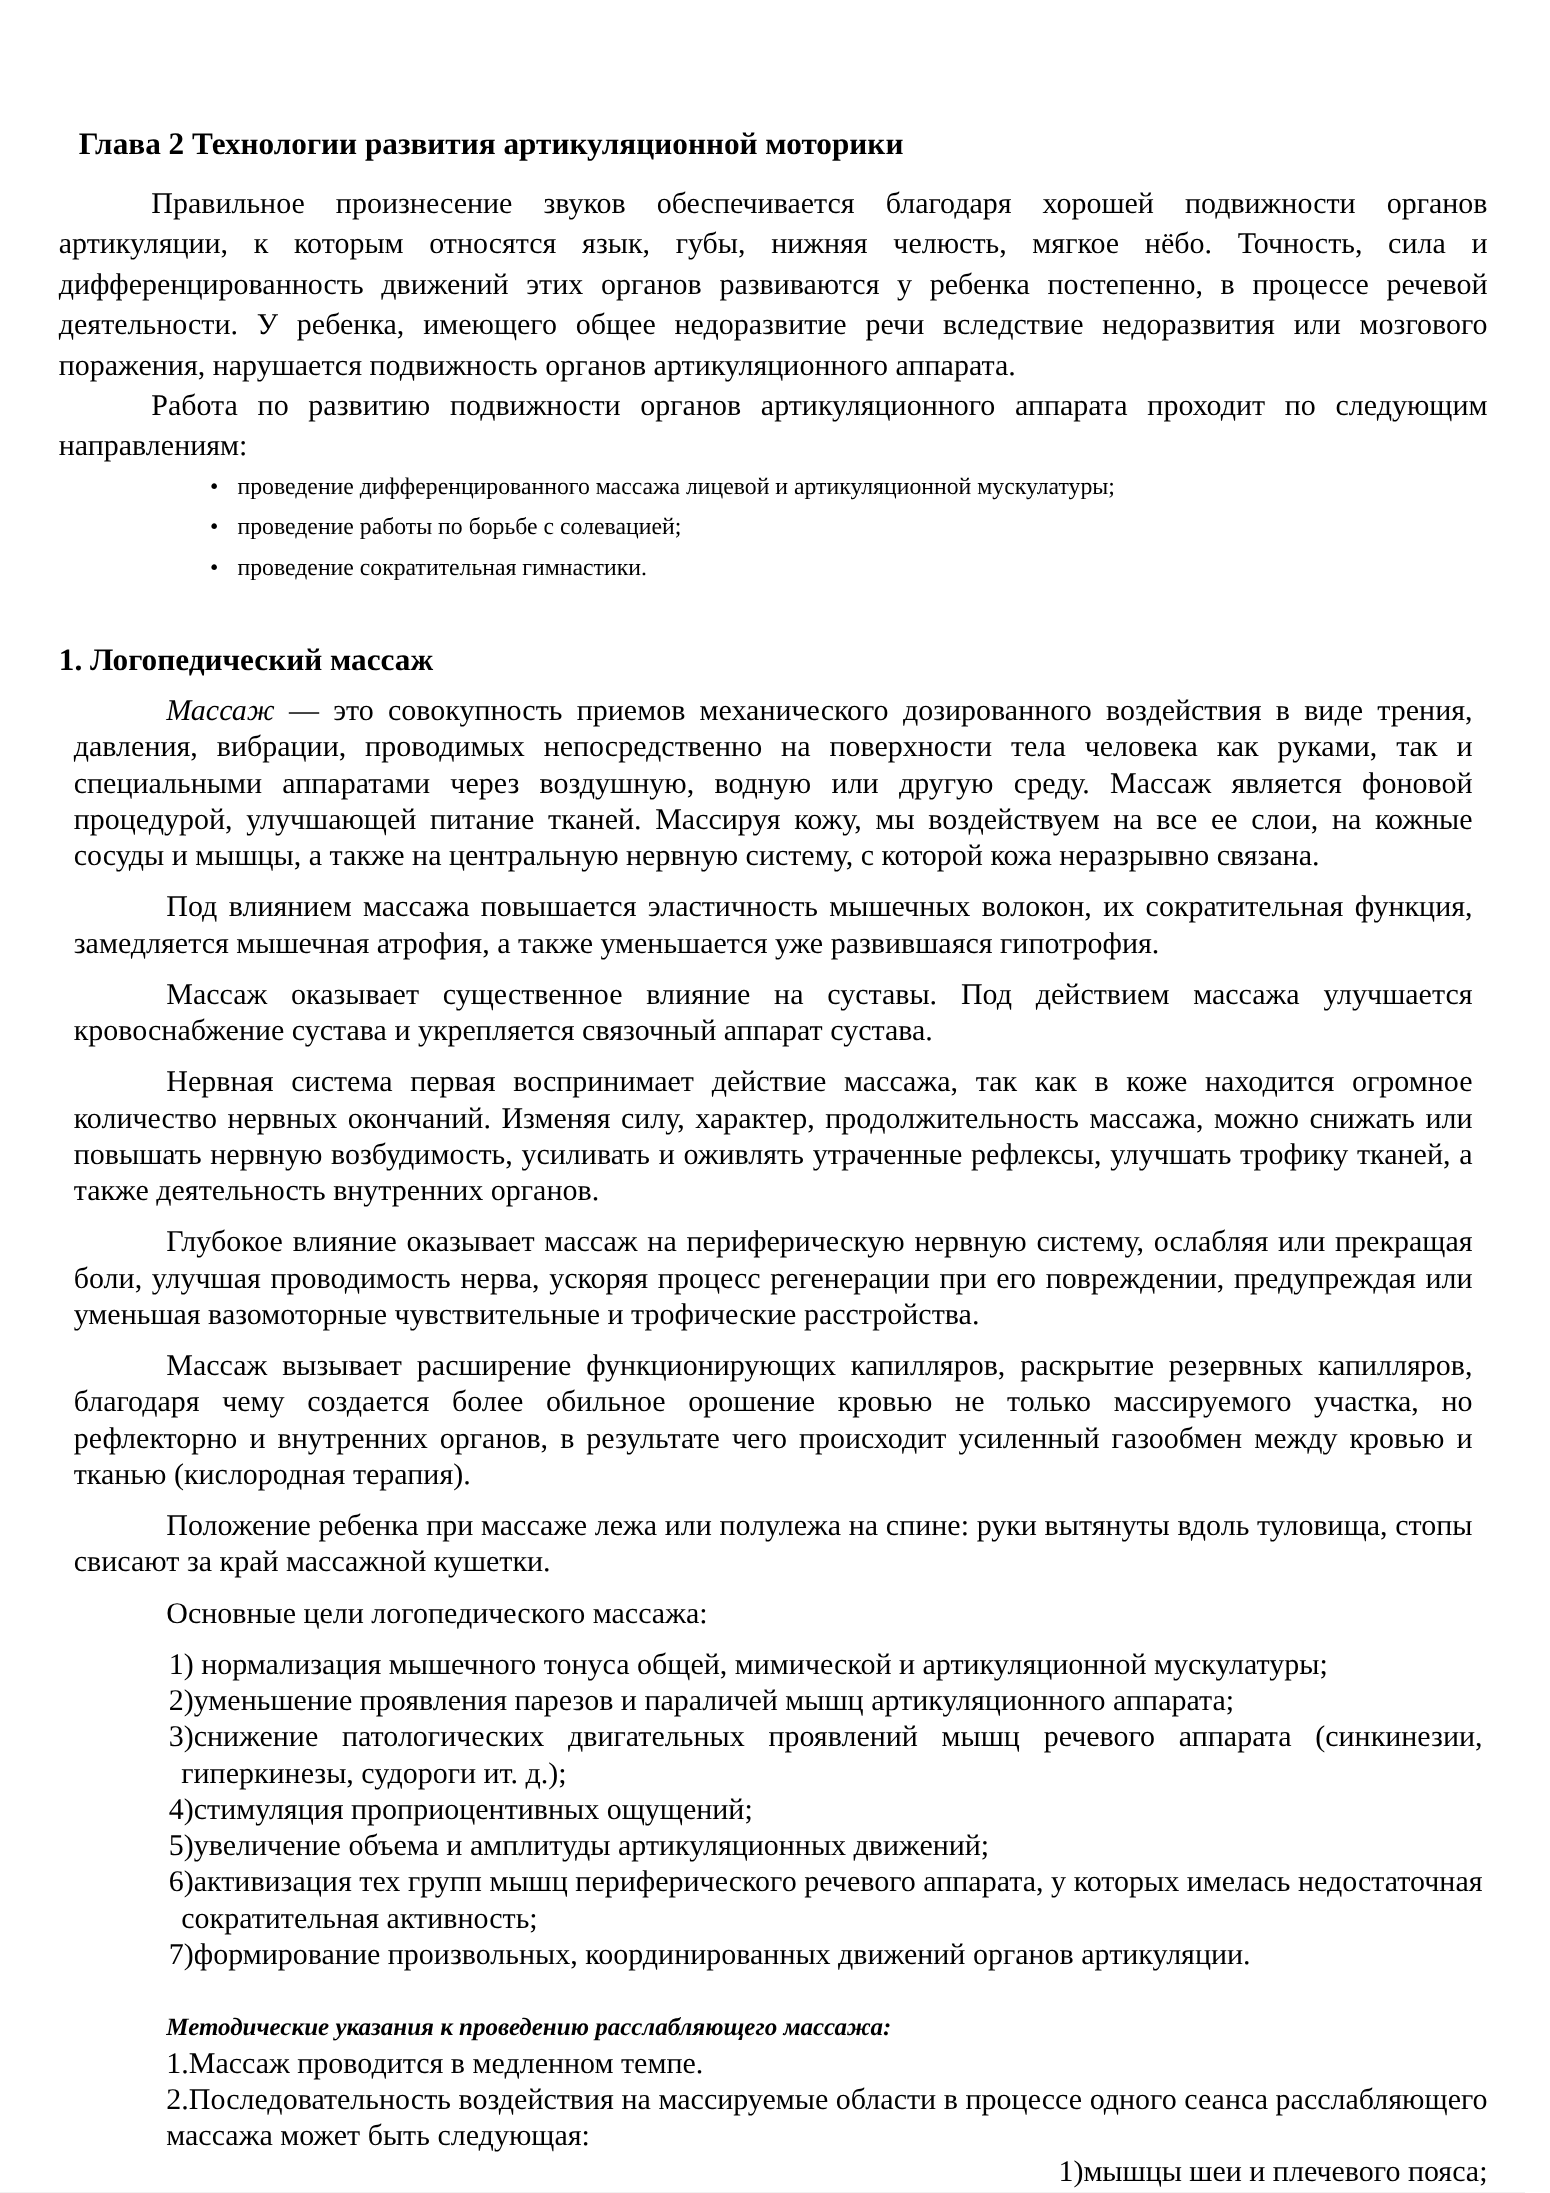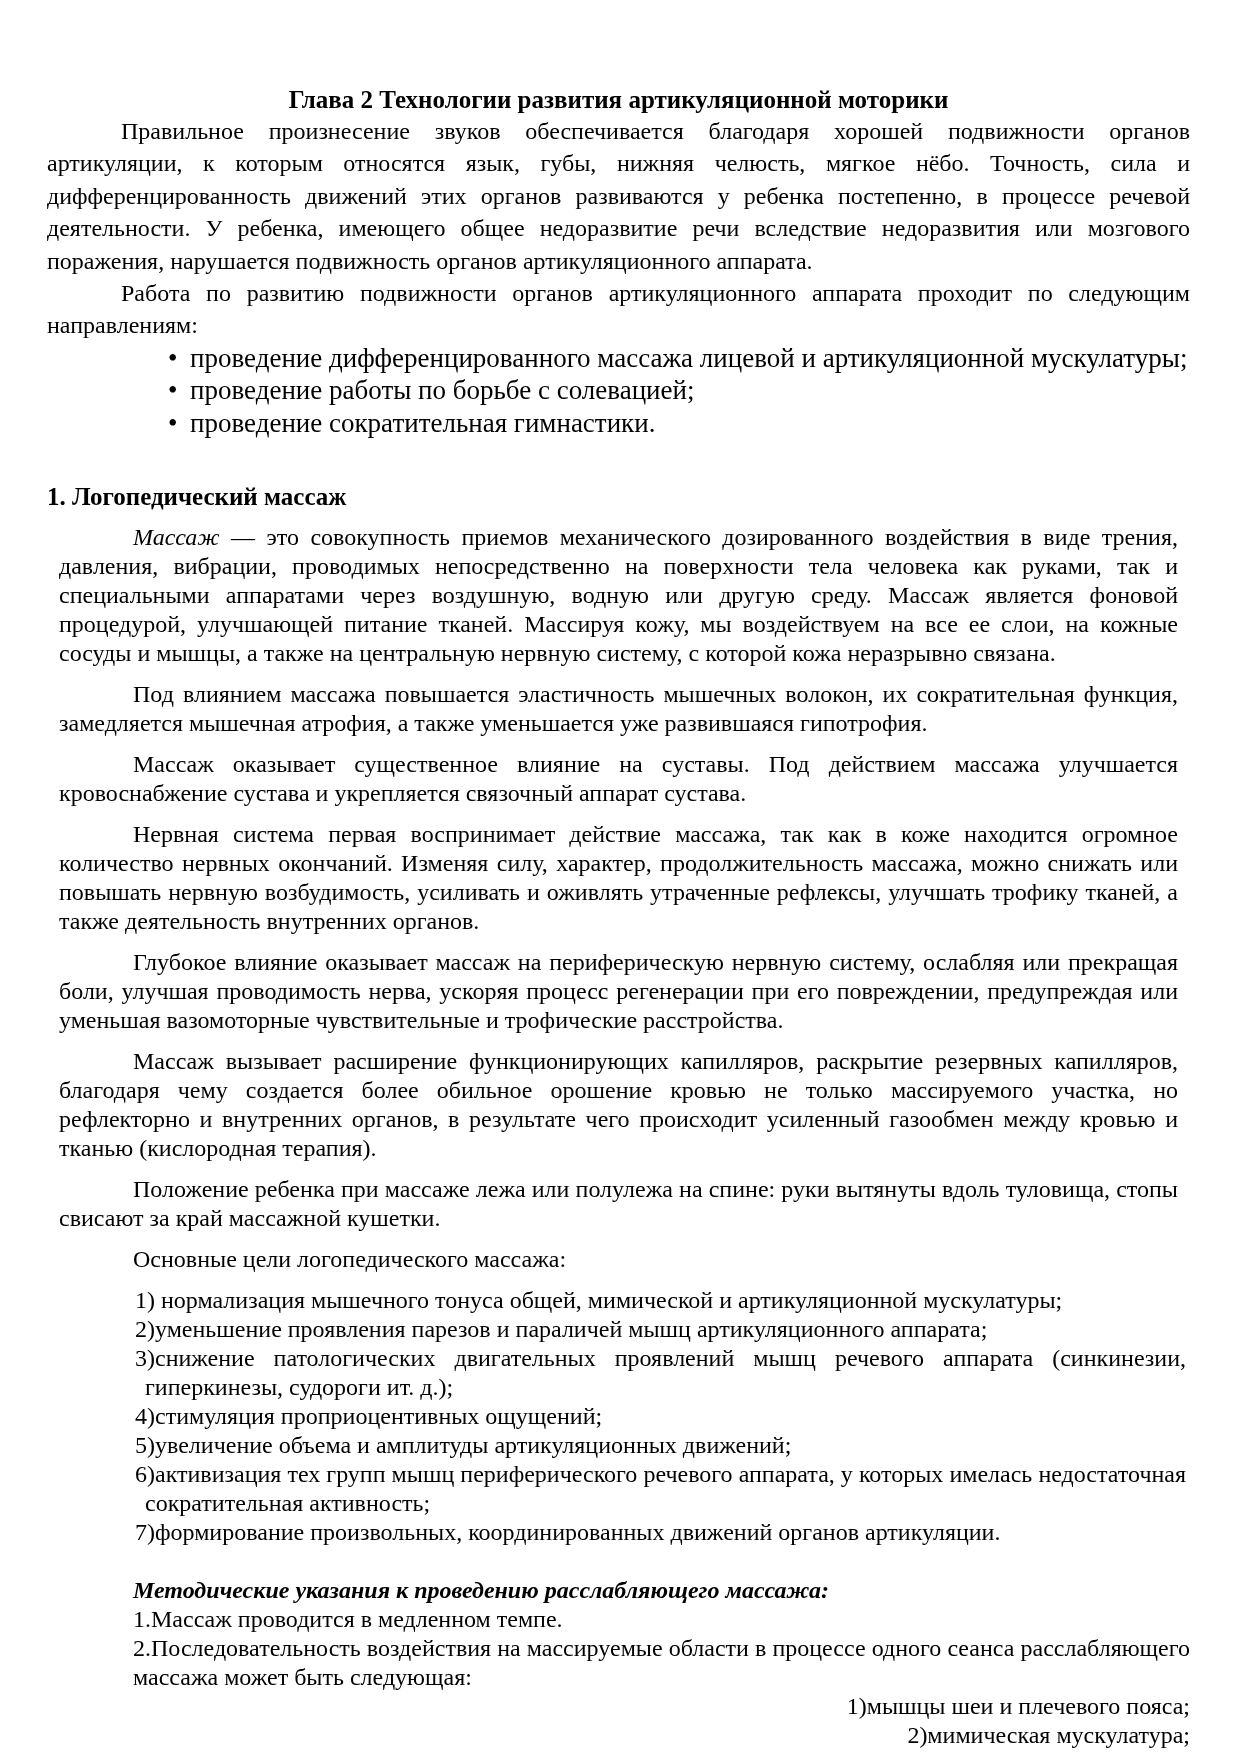--- a/index.html
+++ b/index.html
@@ -9,30 +9,30 @@
     box-sizing:border-box;
     margin:0 auto;
     background:#ffffff;
     color:#000000;
     font-family:"Liberation Serif","DejaVu Serif",serif;
     padding:84px 50px 0 47px;
     overflow:hidden;
   }
   .doc-title{
     font-size:25px;line-height:31px;font-weight:bold;
-    text-align:center;margin:0;
+    text-align:left;margin:16px;
   }
   
   .intro p{
     font-size:24px;line-height:32.4px;margin:0;
     text-align:justify;text-indent:74px;
   }
   .bullet-list{margin:0;padding:0;list-style:none;}
   .bullet-item{
-    font-size:27px;line-height:32.4px;
+    font-size:19px;line-height:32.4px;
     margin-left:121px;text-align:left;
   }
   .bullet-item .bullet-char{display:inline-block;width:22px;}
   
   .sec-heading{
     font-size:25px;line-height:29px;font-weight:bold;
     text-align:left;margin:43px 0 0 0;
   }
   .sec p{
     font-size:24px;line-height:29px;margin:12px;
@@ -40,21 +40,21 @@
   }
   .sec p .it{font-style:italic;}
   .goals{margin:4px;padding:0;list-style:none;}
   .goal-item{
     font-size:24px;line-height:29px;
     padding-left:94px;text-indent:-10px;
     text-align:justify;
   }
   .guidelines{margin:29px 0 0 86px;}
   .guidelines-heading{
-    font-size:24px;line-height:29px;
+    font-size:20px;line-height:29px;
     font-weight:bold;font-style:italic;
     margin:0;text-align:left;
   }
   .step-item{
     font-size:24px;line-height:29px;margin:0;
     text-align:justify;
   }
   .area-list{margin:0;padding:0 0 0 47px;list-style:none;}
   .area-item{font-size:24px;line-height:29px;text-align:right;}
 </style>

